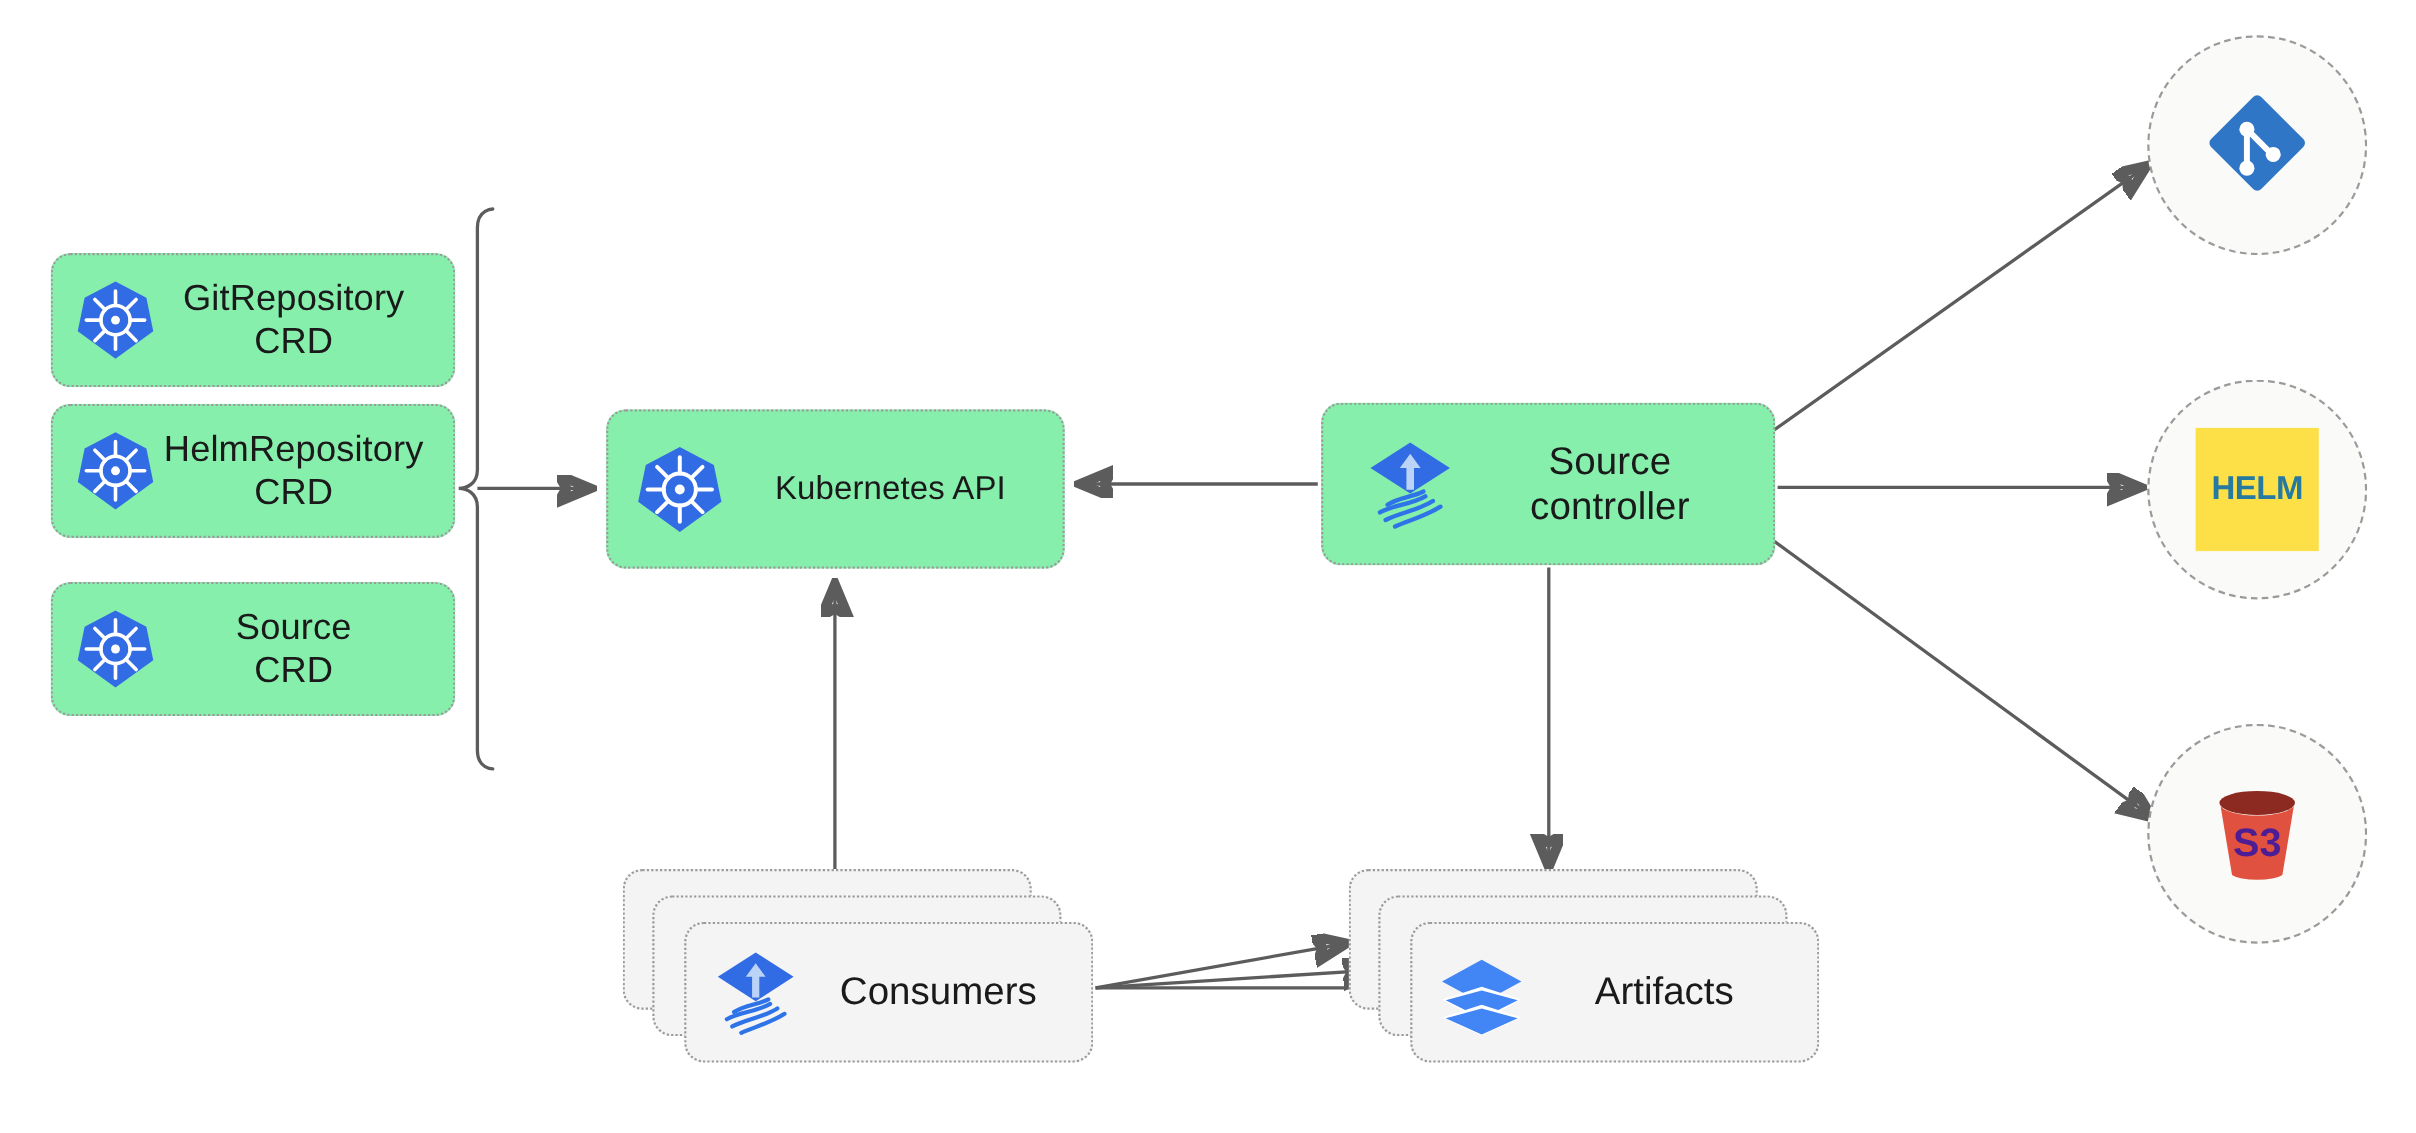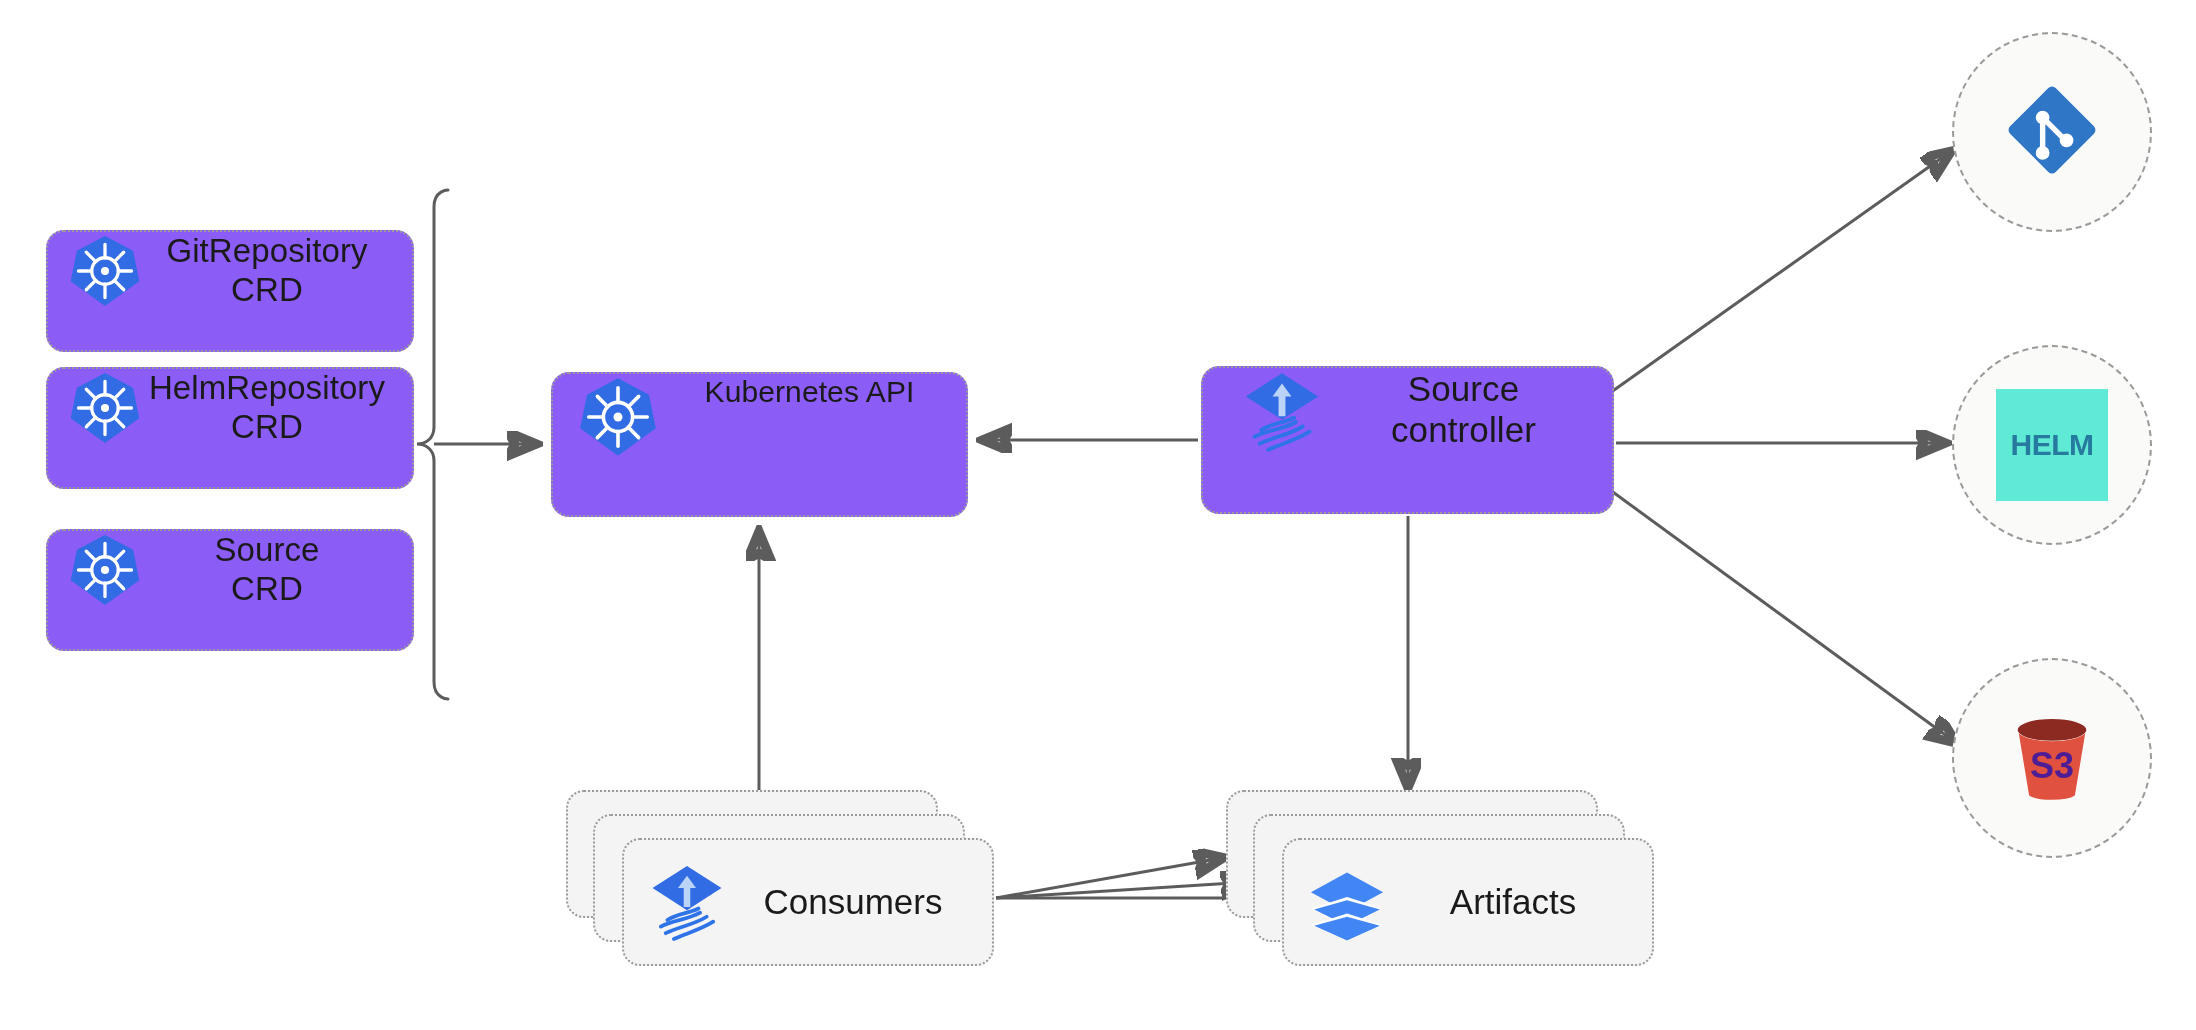--- a/index.html
+++ b/index.html
@@ -16,24 +16,25 @@
     width: 2196px;
     height: 1030px;
     background: #ffffff;
     overflow: hidden;
   }
 
   
   .node {
     position: absolute;
     box-sizing: border-box;
-    background: #8b5cf6;
+    background: #86efac;
     border: 2px dotted #9a9a9a;
     border-radius: 18px;
     display: flex;
+    align-items: center;
     justify-content: flex-start;
     z-index: 5;
   }
   .node .ico {
     flex: 0 0 auto;
     display: flex;
     align-items: center;
     justify-content: center;
   }
   .node .lbl {
@@ -320,21 +321,21 @@
           <line x1="10" y1="50" x2="24" y2="50"></line>
           <line x1="76" y1="50" x2="90" y2="50"></line>
           <line x1="22" y1="22" x2="32" y2="32"></line>
           <line x1="68" y1="68" x2="78" y2="78"></line>
           <line x1="78" y1="22" x2="68" y2="32"></line>
           <line x1="32" y1="68" x2="22" y2="78"></line>
         </g>
       </svg>
       <span style="position:absolute;left:0;top:0;width:112px;height:112px;display:flex;align-items:center;justify-content:center;
                    font-family:'Liberation Sans',sans-serif;font-weight:bold;font-size:30px;color:#277A9F;
-                   letter-spacing:-0.5px;background:#5eead4;">HELM</span>
+                   letter-spacing:-0.5px;background:#fde047;">HELM</span>
     </span>
   </div>
 
   <div class="circle circle-s3">
     <span style="position:relative;display:block;width:104px;height:104px;">
       <svg viewBox="0 0 100 100" width="104" height="104" aria-hidden="true" style="position:absolute;left:0;top:0;">
         <ellipse cx="50" cy="23" rx="33" ry="10.5" fill="#8C2A21"></ellipse>
         <path d="M18,26 L28,86 A 24 7 0 0 0 72,86 L82,26 A 33 10.5 0 0 1 18,26 Z" fill="#E0523F"></path>
       </svg>
       <span style="position:absolute;left:0;top:0;width:104px;height:104px;display:flex;align-items:center;justify-content:center;

